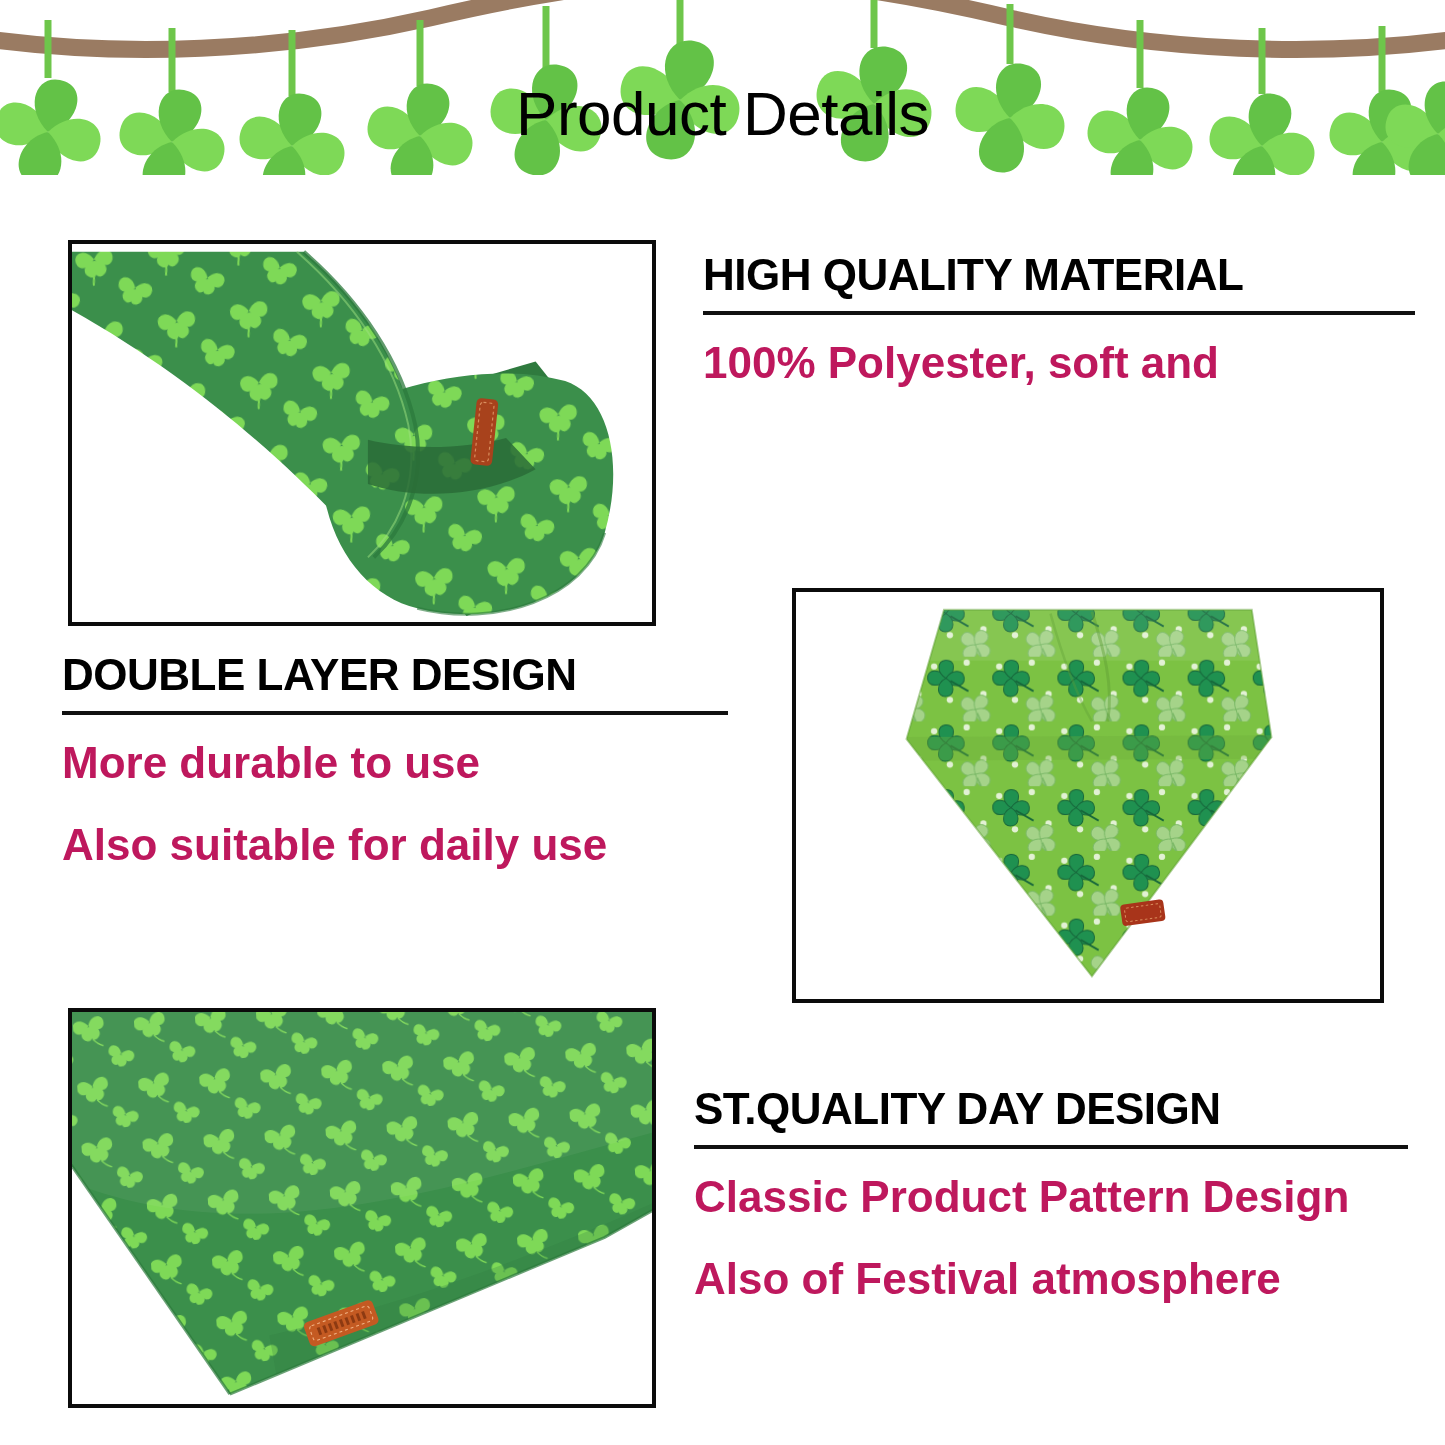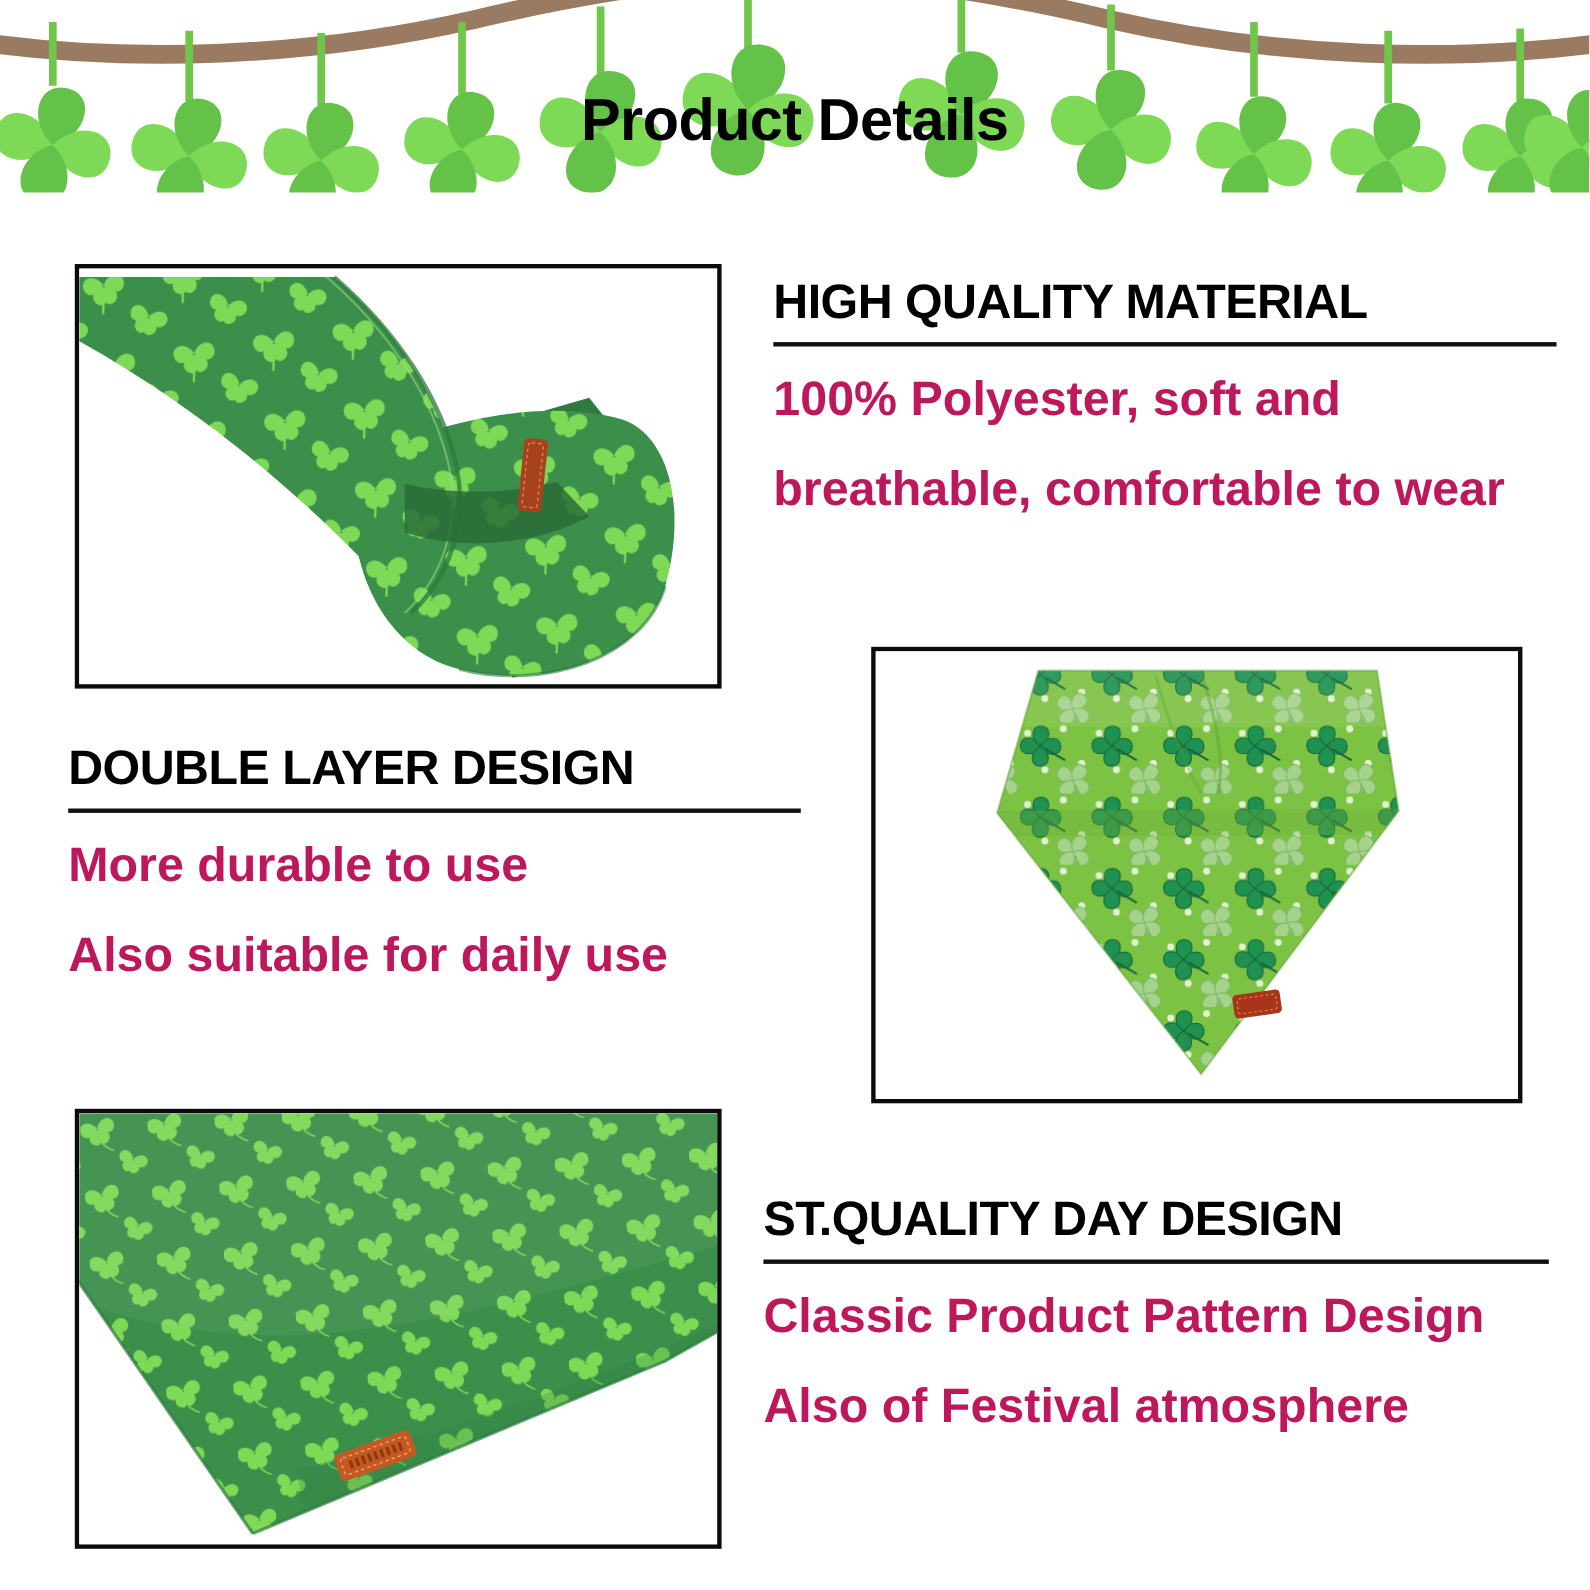--- a/index.html
+++ b/index.html
@@ -25,22 +25,22 @@
   }
   #banner svg { display: block; }
 
   
   #page-title {
     position: absolute;
     left: 0; top: 78px;
     width: 1445px;
     text-align: center;
     font-family: "Liberation Sans", sans-serif;
-    font-weight: bold;
-    font-size: 54px;
+    font-weight: normal;
+    font-size: 62px;
     letter-spacing: -0.5px;
     color: #000000;
     z-index: 5;
   }
 
   
   .photo-frame {
     position: absolute;
     border: 4px solid #0b0b0b;
     background: #ffffff;
@@ -74,21 +74,21 @@
     font-family: "Liberation Sans", sans-serif;
     font-weight: bold;
     font-size: 44px;
     color: #be185d;
     line-height: 1.0;
     white-space: nowrap;
   }
   .block-line + .block-line { margin-top: 38px; }
 
   #block-material { left: 703px; top: 252px; width: 712px; }
-  #block-layer    { left: 62px;  top: 676px; width: 666px; }
+  #block-layer    { left: 62px;  top: 652px; width: 666px; }
   #block-design   { left: 694px; top: 1086px; width: 714px; }
 </style>
 </head>
 <body>
 
 <div id="page">
 
   <div id="banner">
     <svg width="1445" height="175" viewBox="0 0 1445 175" xmlns="http://www.w3.org/2000/svg">
       <defs>
@@ -389,21 +389,20 @@
           <rect x="296" y="314" width="3" height="8"></rect>
         </g>
       </g>
     </svg>
   </div>
 
   <div class="text-block" id="block-material">
     <div class="block-heading">HIGH QUALITY MATERIAL</div>
     <div class="block-rule"></div>
     <div class="block-line">100% Polyester, soft and</div>
-    <div class="block-line">breathable, comfortable to wear</div>
   </div>
 
   <div class="text-block" id="block-layer">
     <div class="block-heading">DOUBLE LAYER DESIGN</div>
     <div class="block-rule"></div>
     <div class="block-line">More durable to use</div>
     <div class="block-line">Also suitable for daily use</div>
   </div>
 
   <div class="text-block" id="block-design">

